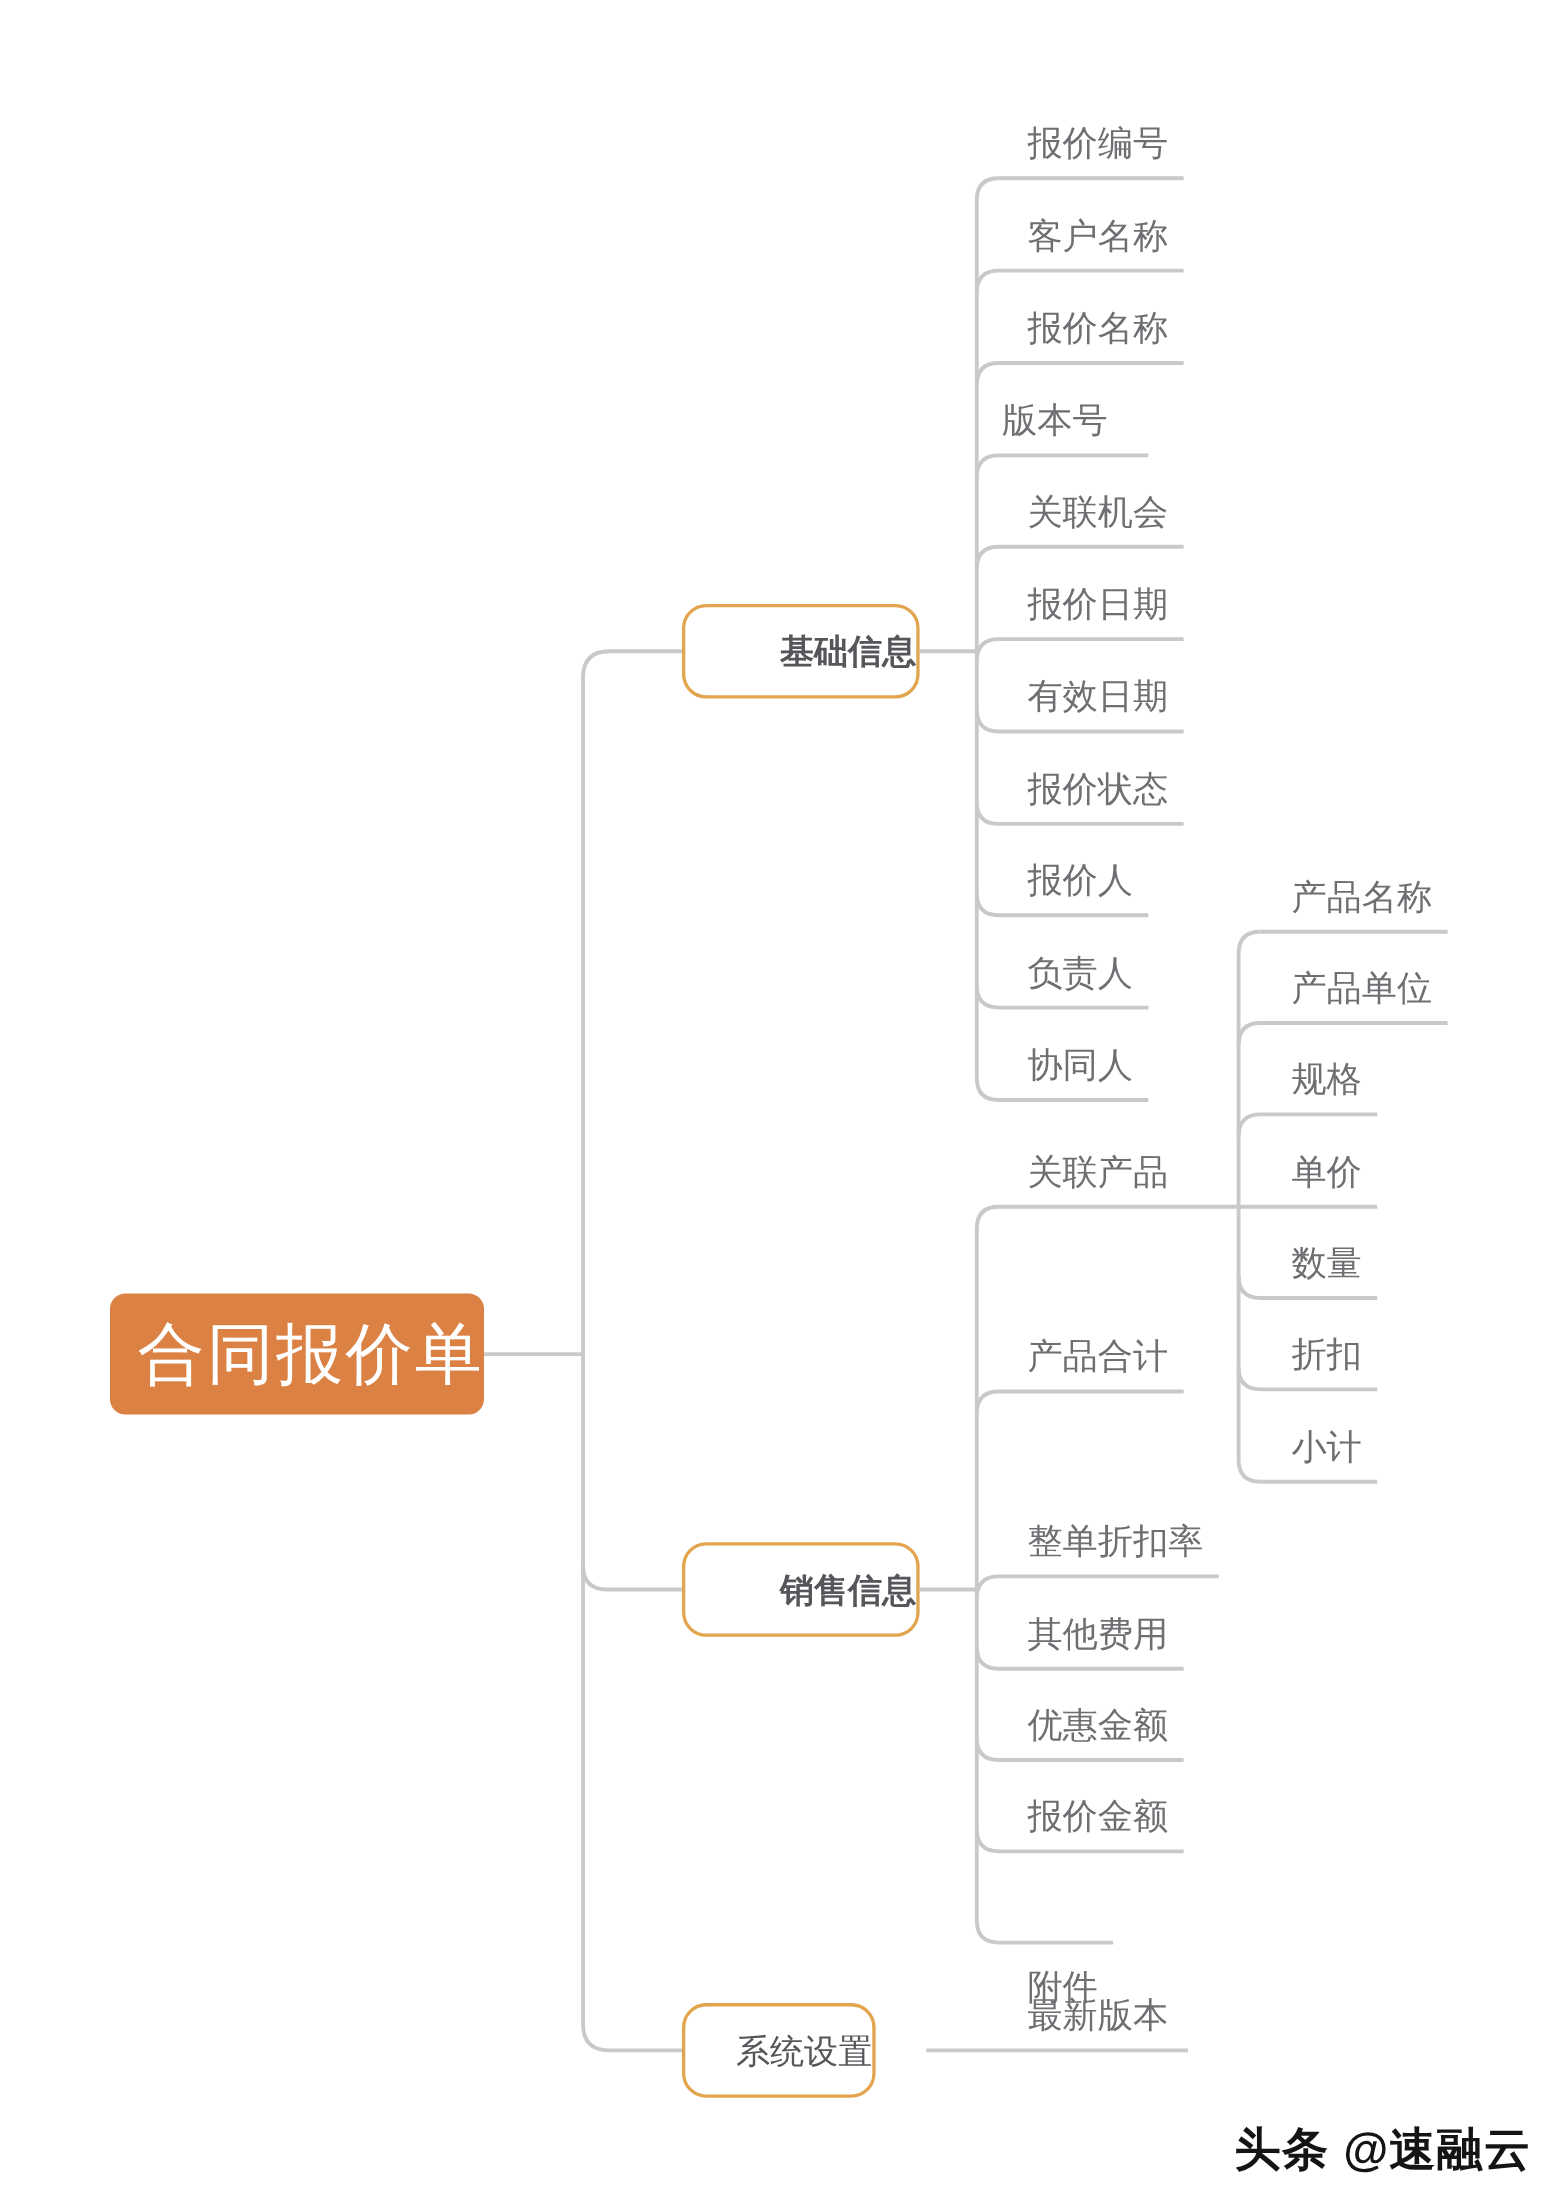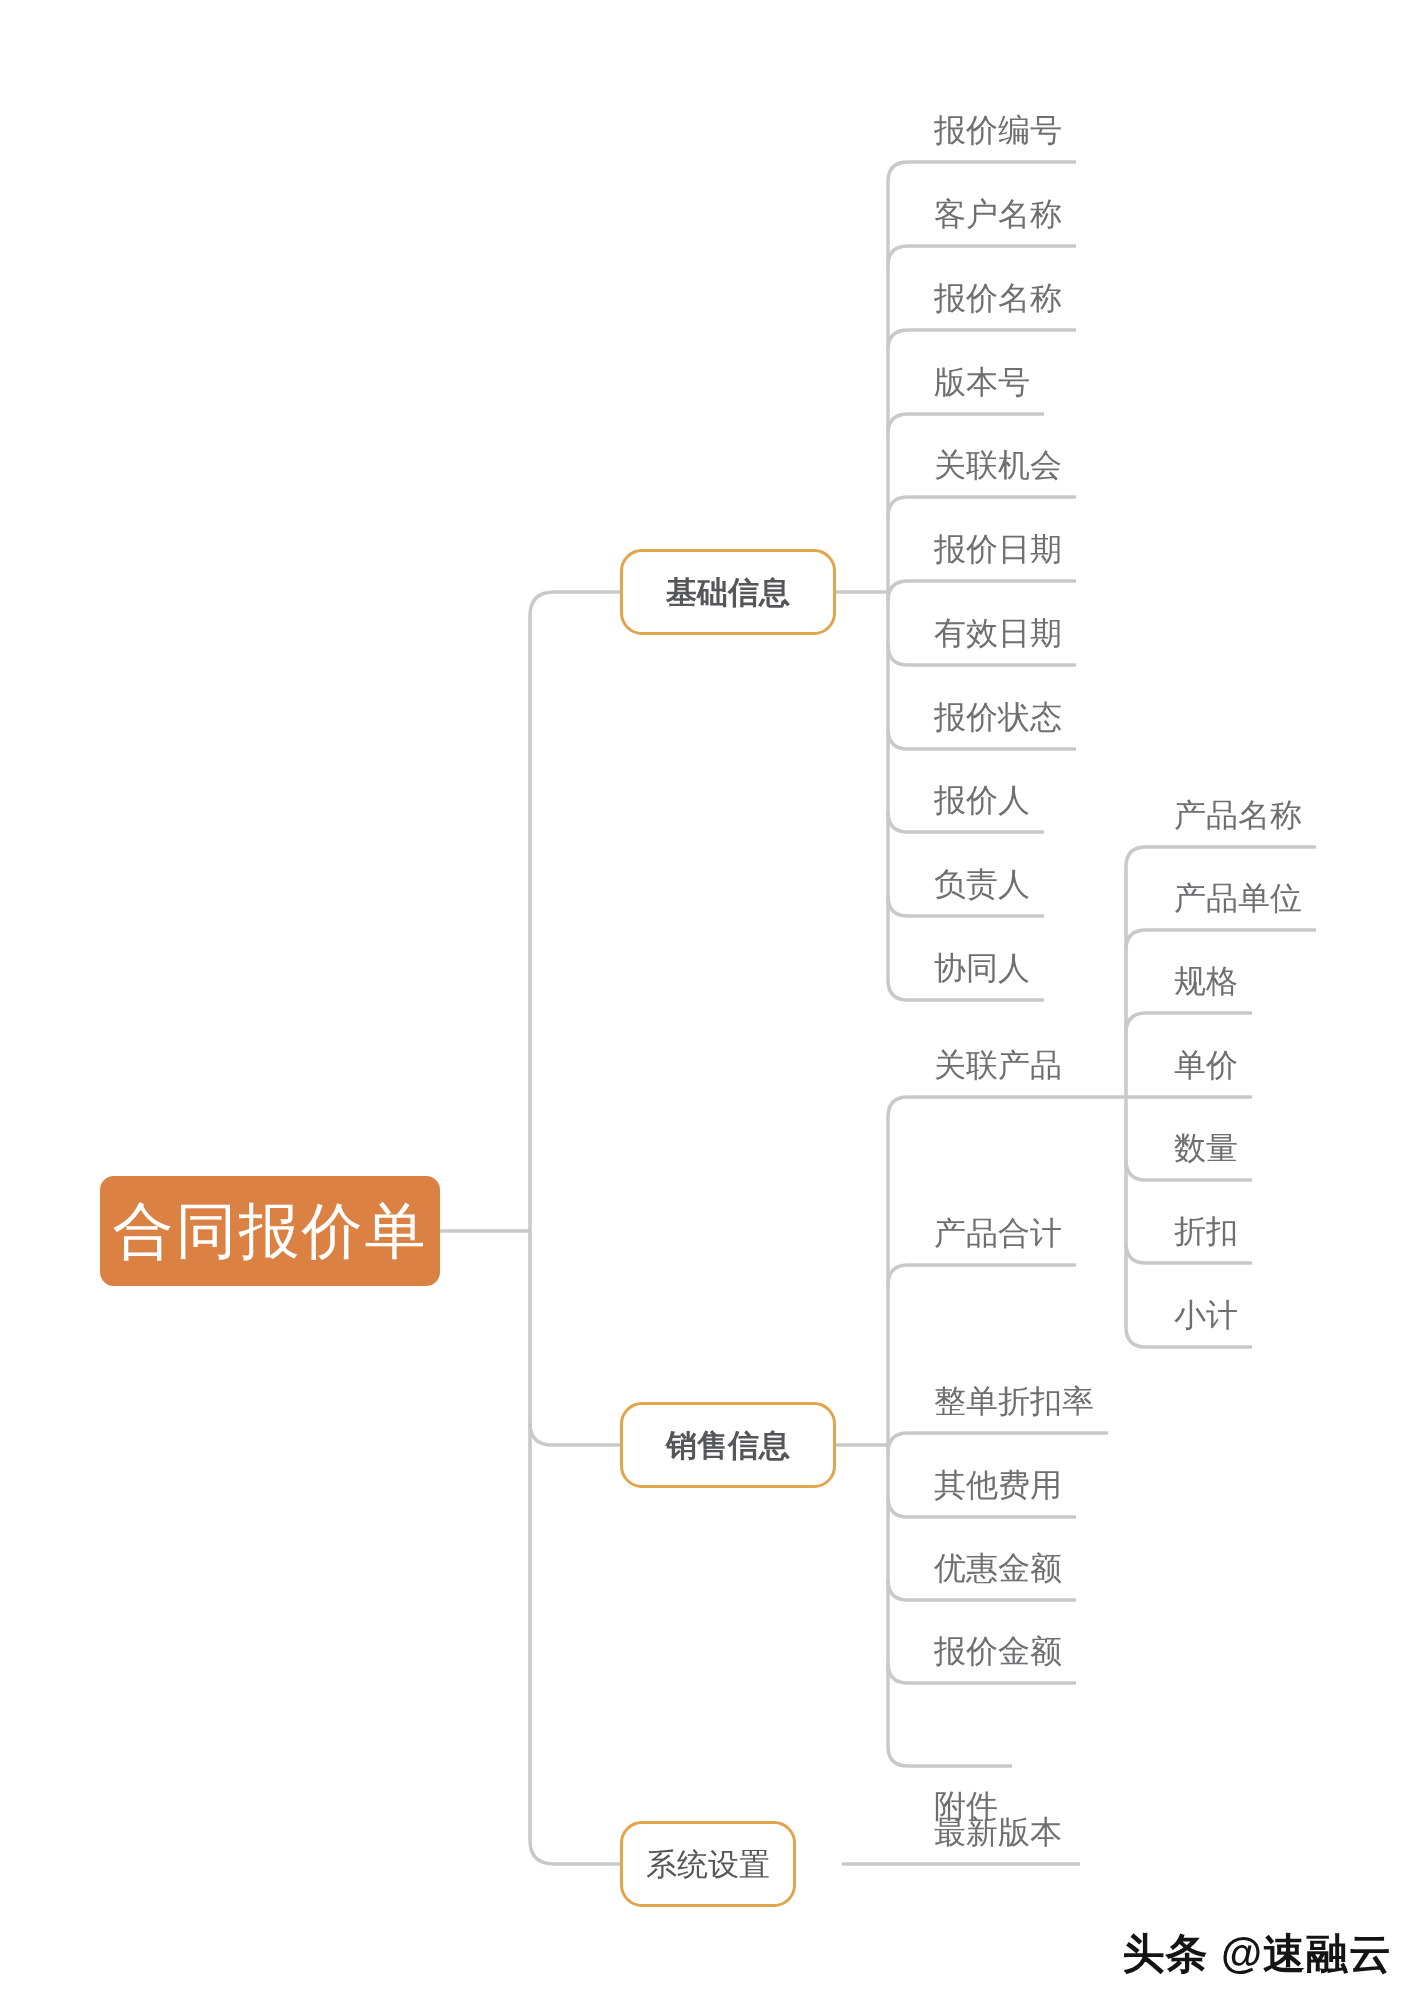--- a/index.html
+++ b/index.html
@@ -4,21 +4,21 @@
 <style>
   html,body{margin:0;padding:0;background:#fff;}
   #canvas{
     position:relative;width:1420px;height:2010px;background:#ffffff;overflow:hidden;
     font-family:"Liberation Sans",sans-serif;
   }
   #connectors{position:absolute;left:0;top:0;}
   #connectors path{fill:none;stroke:#c9c9cb;stroke-width:3.5px;}
   .node{
     position:absolute;box-sizing:border-box;
-    display:flex;align-items:center;justify-content:center;
+    display:flex;align-items:center;justify-content:flex-end;
     background:#ffffff;border:3px solid #e2a44d;border-radius:22px;
     color:#55565a;font-size:31px;line-height:1;white-space:nowrap;
   }
   .node--bold{font-weight:bold;}
   #root-node{
     background:#db8144;border:none;border-radius:14px;
     color:#ffffff;font-size:61px;letter-spacing:2px;
   }
   .leaf{
     position:absolute;height:36px;line-height:36px;
@@ -85,21 +85,21 @@
   </div>
 
   <div class="node" id="branch-system" style="left:620px;top:1821px;width:176px;height:86px;">
     <span>系统设置</span>
   </div>
 
   <div id="leaf-layer">
       <div class="leaf" style="left: 934px; top: 112px;">报价编号</div>
       <div class="leaf" style="left: 934px; top: 196px;">客户名称</div>
       <div class="leaf" style="left: 934px; top: 280px;">报价名称</div>
-      <div class="leaf" style="left: 934px; top: 364px;">版本号</div>
+      <div class="leaf" style="left: 911px; top: 364px;">版本号</div>
       <div class="leaf" style="left: 934px; top: 447px;">关联机会</div>
       <div class="leaf" style="left: 934px; top: 531px;">报价日期</div>
       <div class="leaf" style="left: 934px; top: 615px;">有效日期</div>
       <div class="leaf" style="left: 934px; top: 699px;">报价状态</div>
       <div class="leaf" style="left: 934px; top: 782px;">报价人</div>
       <div class="leaf" style="left: 934px; top: 866px;">负责人</div>
       <div class="leaf" style="left: 934px; top: 950px;">协同人</div>
       <div class="leaf" style="left: 934px; top: 1047px;">关联产品</div>
       <div class="leaf" style="left: 934px; top: 1215px;">产品合计</div>
       <div class="leaf" style="left: 934px; top: 1383px;">整单折扣率</div>

